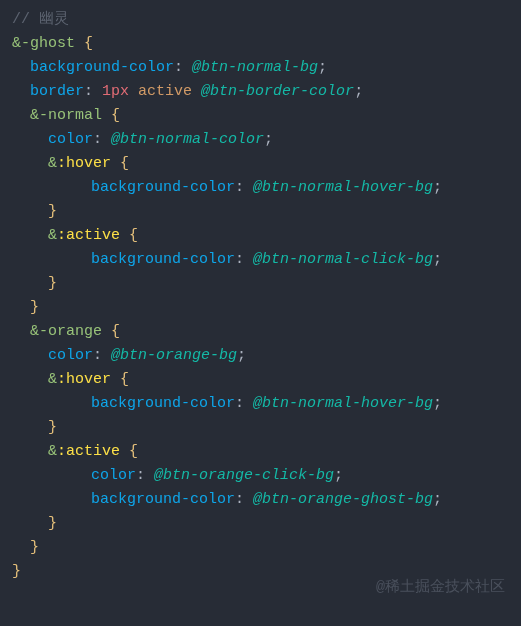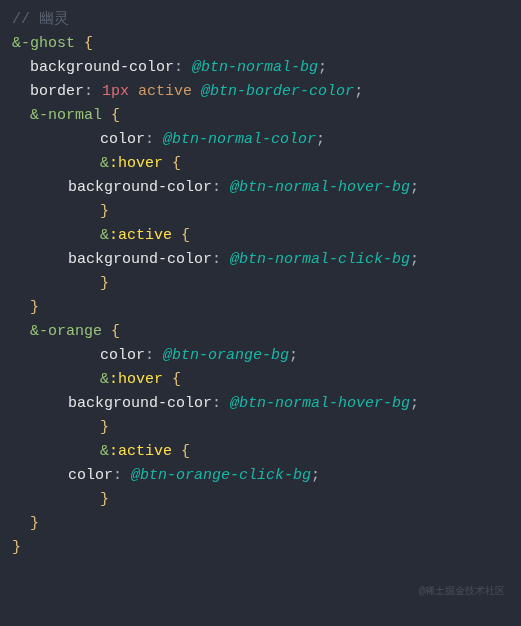--- a/index.html
+++ b/index.html
@@ -17,38 +17,38 @@
       width: 521px;
       height: 626px;
       overflow: hidden;
       position: relative;
     }
     .line {
       white-space: pre;
       padding: 0 12px;
     }
     .indent1 { padding-left: 30px; }
-    .indent2 { padding-left: 64px; margin-left: 36px; }
-    .indent3 { padding-left: 68px; }
+    .indent2 { padding-left: 48px; }
+    .indent3 { padding-left: 91px; }
     .comment { color: #5c6370; }
     .selector { color: #98c379; }
-    .property { color: #e5e5e5; }
+    .property { color: #0ea5e9; }
     .variable { color: #14b8a6; font-style: italic; }
     .keyword { color: #d19a66; }
     .number { color: #e06c75; text-align: center; }
     .pseudo { color: #fde047; }
     .brace { color: #e5c07b; }
     .punct { color: #abb2bf; }
     .amp { color: #98c379; }
     .watermark {
       position: absolute;
       right: 16px;
       bottom: 26px;
       color: #5c6370;
-      font-size: 10px;
+      font-size: 15px;
       opacity: 0.65;
     }
   </style>
 </head>
 <body>
 
 <div>
   <div class="line"><span class="comment">// 幽灵</span></div>
 
   <div class="line"><span class="selector">&amp;-ghost</span><span class="brace"> {</span></div>
@@ -82,20 +82,21 @@
   <div class="line indent2"><span class="amp">&amp;</span><span class="pseudo">:hover</span><span class="brace"> {</span></div>
 
   <div class="line indent3"><span class="property">background-color</span><span class="punct">: </span><span class="variable">@btn-normal-hover-bg</span><span class="punct">;</span></div>
 
   <div class="line indent2"><span class="brace">}</span></div>
 
   <div class="line indent2"><span class="amp">&amp;</span><span class="pseudo">:active</span><span class="brace"> {</span></div>
 
   <div class="line indent3"><span class="property">color</span><span class="punct">: </span><span class="variable">@btn-orange-click-bg</span><span class="punct">;</span></div>
 
+  <div class="line indent3"><span class="property">background-color</span><span class="punct">: </span><span class="variable">@btn-orange-ghost-bg</span><span class="punct">;</span></div>
 
   <div class="line indent2"><span class="brace">}</span></div>
 
   <div class="line indent1"><span class="brace">}</span></div>
 
   <div class="line"><span class="brace">}</span></div>
 </div>
 
 <div class="watermark">@稀土掘金技术社区</div>
 

